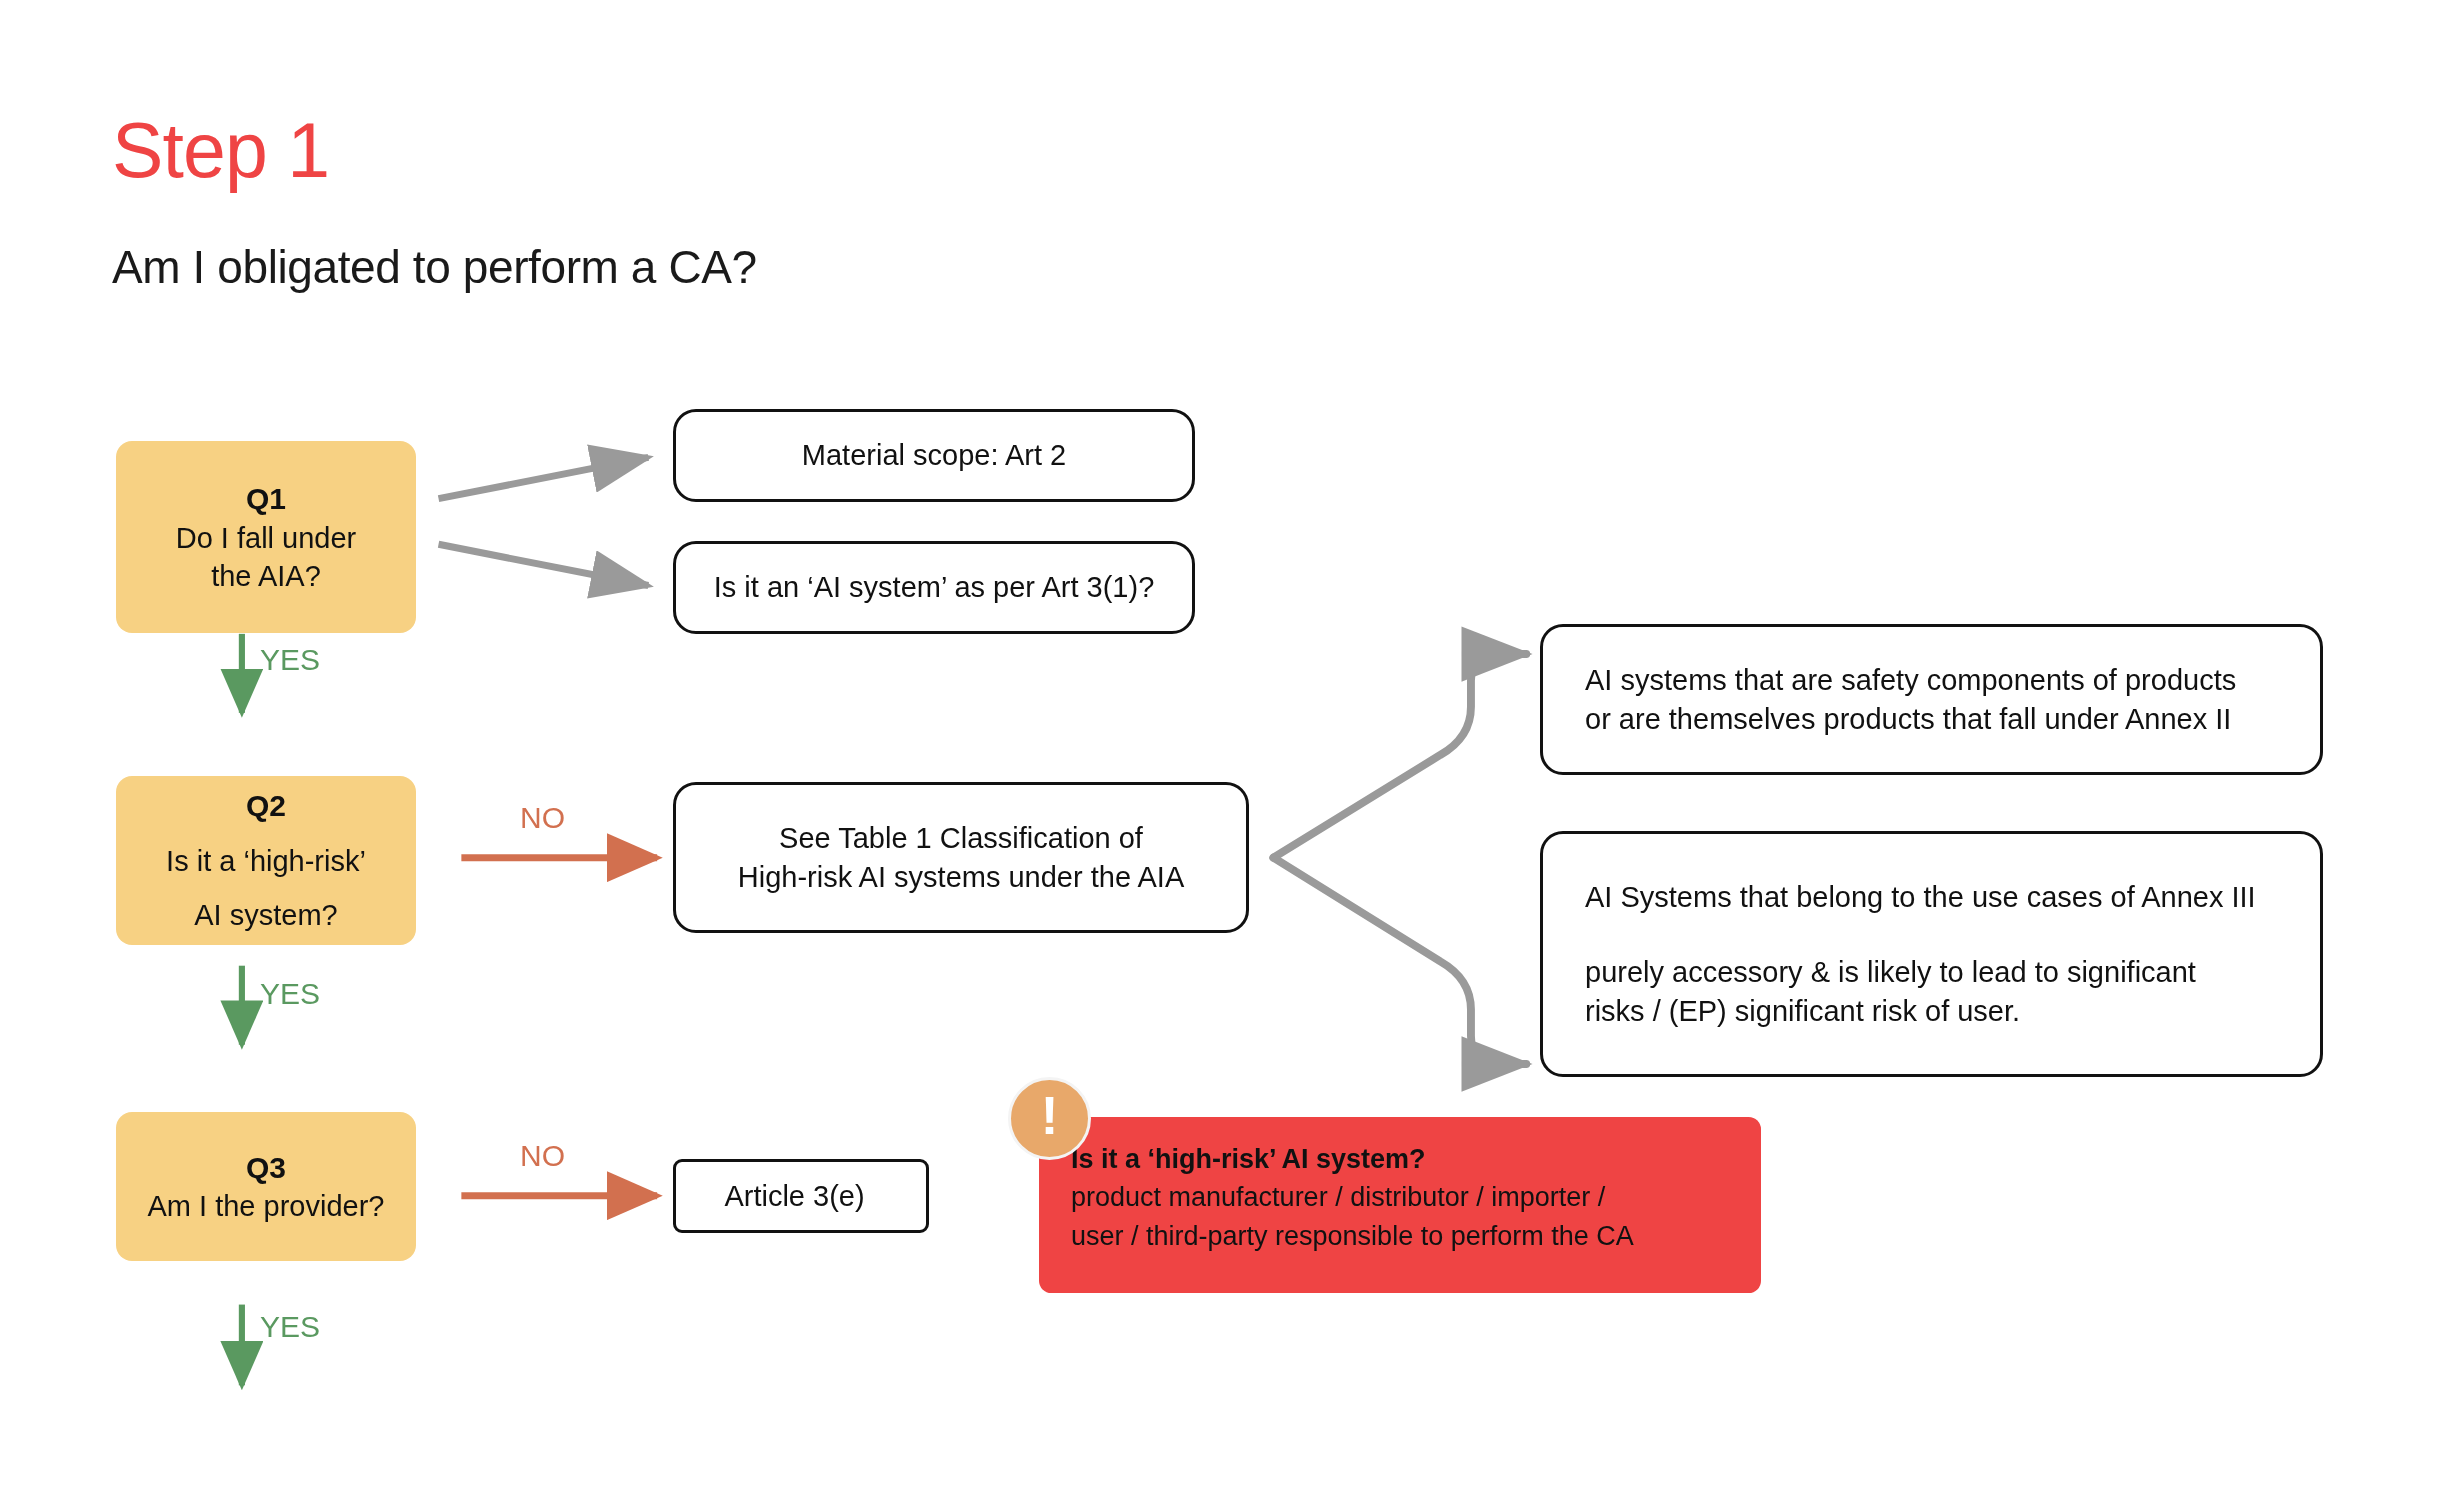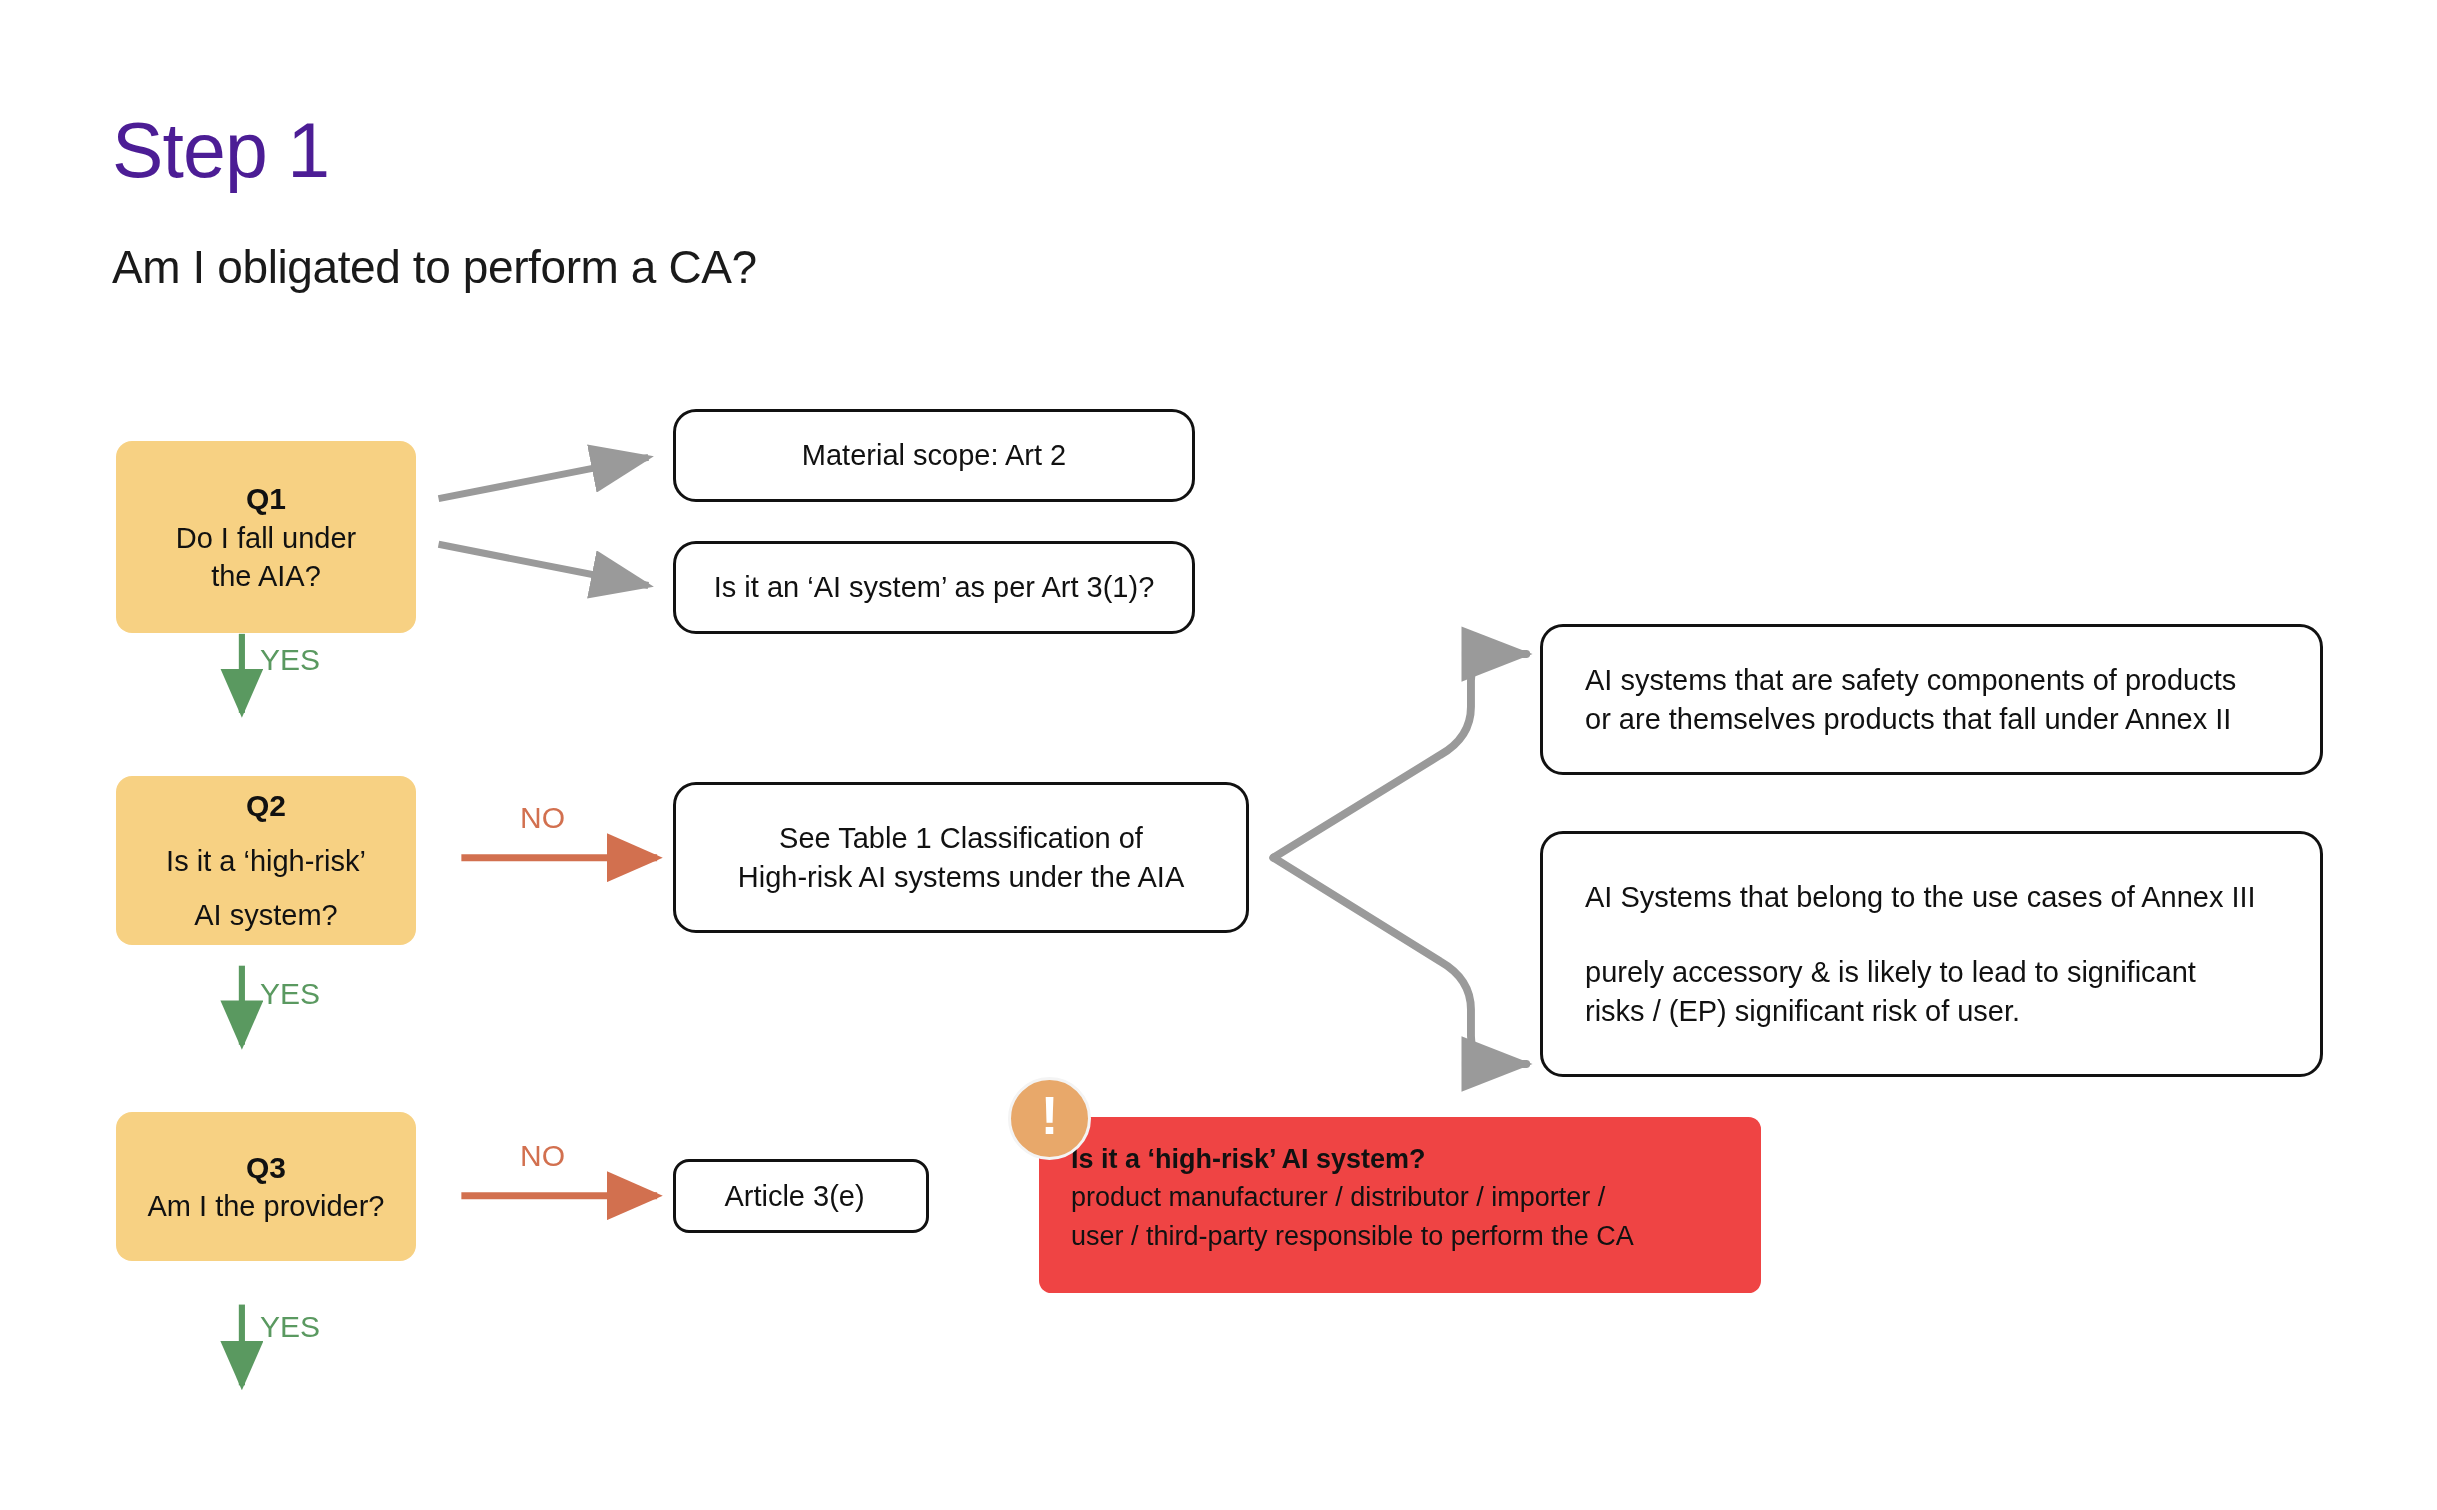--- a/index.html
+++ b/index.html
@@ -24,21 +24,21 @@
   }
 
   
   #title {
     position: absolute;
     left: 112px;
     top: 112px;
     font-size: 77px;
     font-weight: 400;
     letter-spacing: -0.9px;
-    color: #4c1d95;
+    color: #ef4444;
     line-height: 1.0;
     white-space: nowrap;
   }
   #subtitle {
     position: absolute;
     left: 112px;
     top: 244px;
     font-size: 46px;
     font-weight: 400;
     letter-spacing: -0.4px;
@@ -79,21 +79,21 @@
     font-weight: 400;
     padding: 7px 21px;
   }
   .white-box.left-align {
     justify-content: flex-start;
     text-align: left;
     padding-left: 42px;
     padding-right: 30px;
   }
   .pill {
-    border-radius: 16px;
+    border-radius: 9px;
     padding-left: 8px;
   }
 
   
   #callout {
     position: absolute;
     left: 1039px;
     top: 1117px;
     width: 722px;
     height: 176px;

